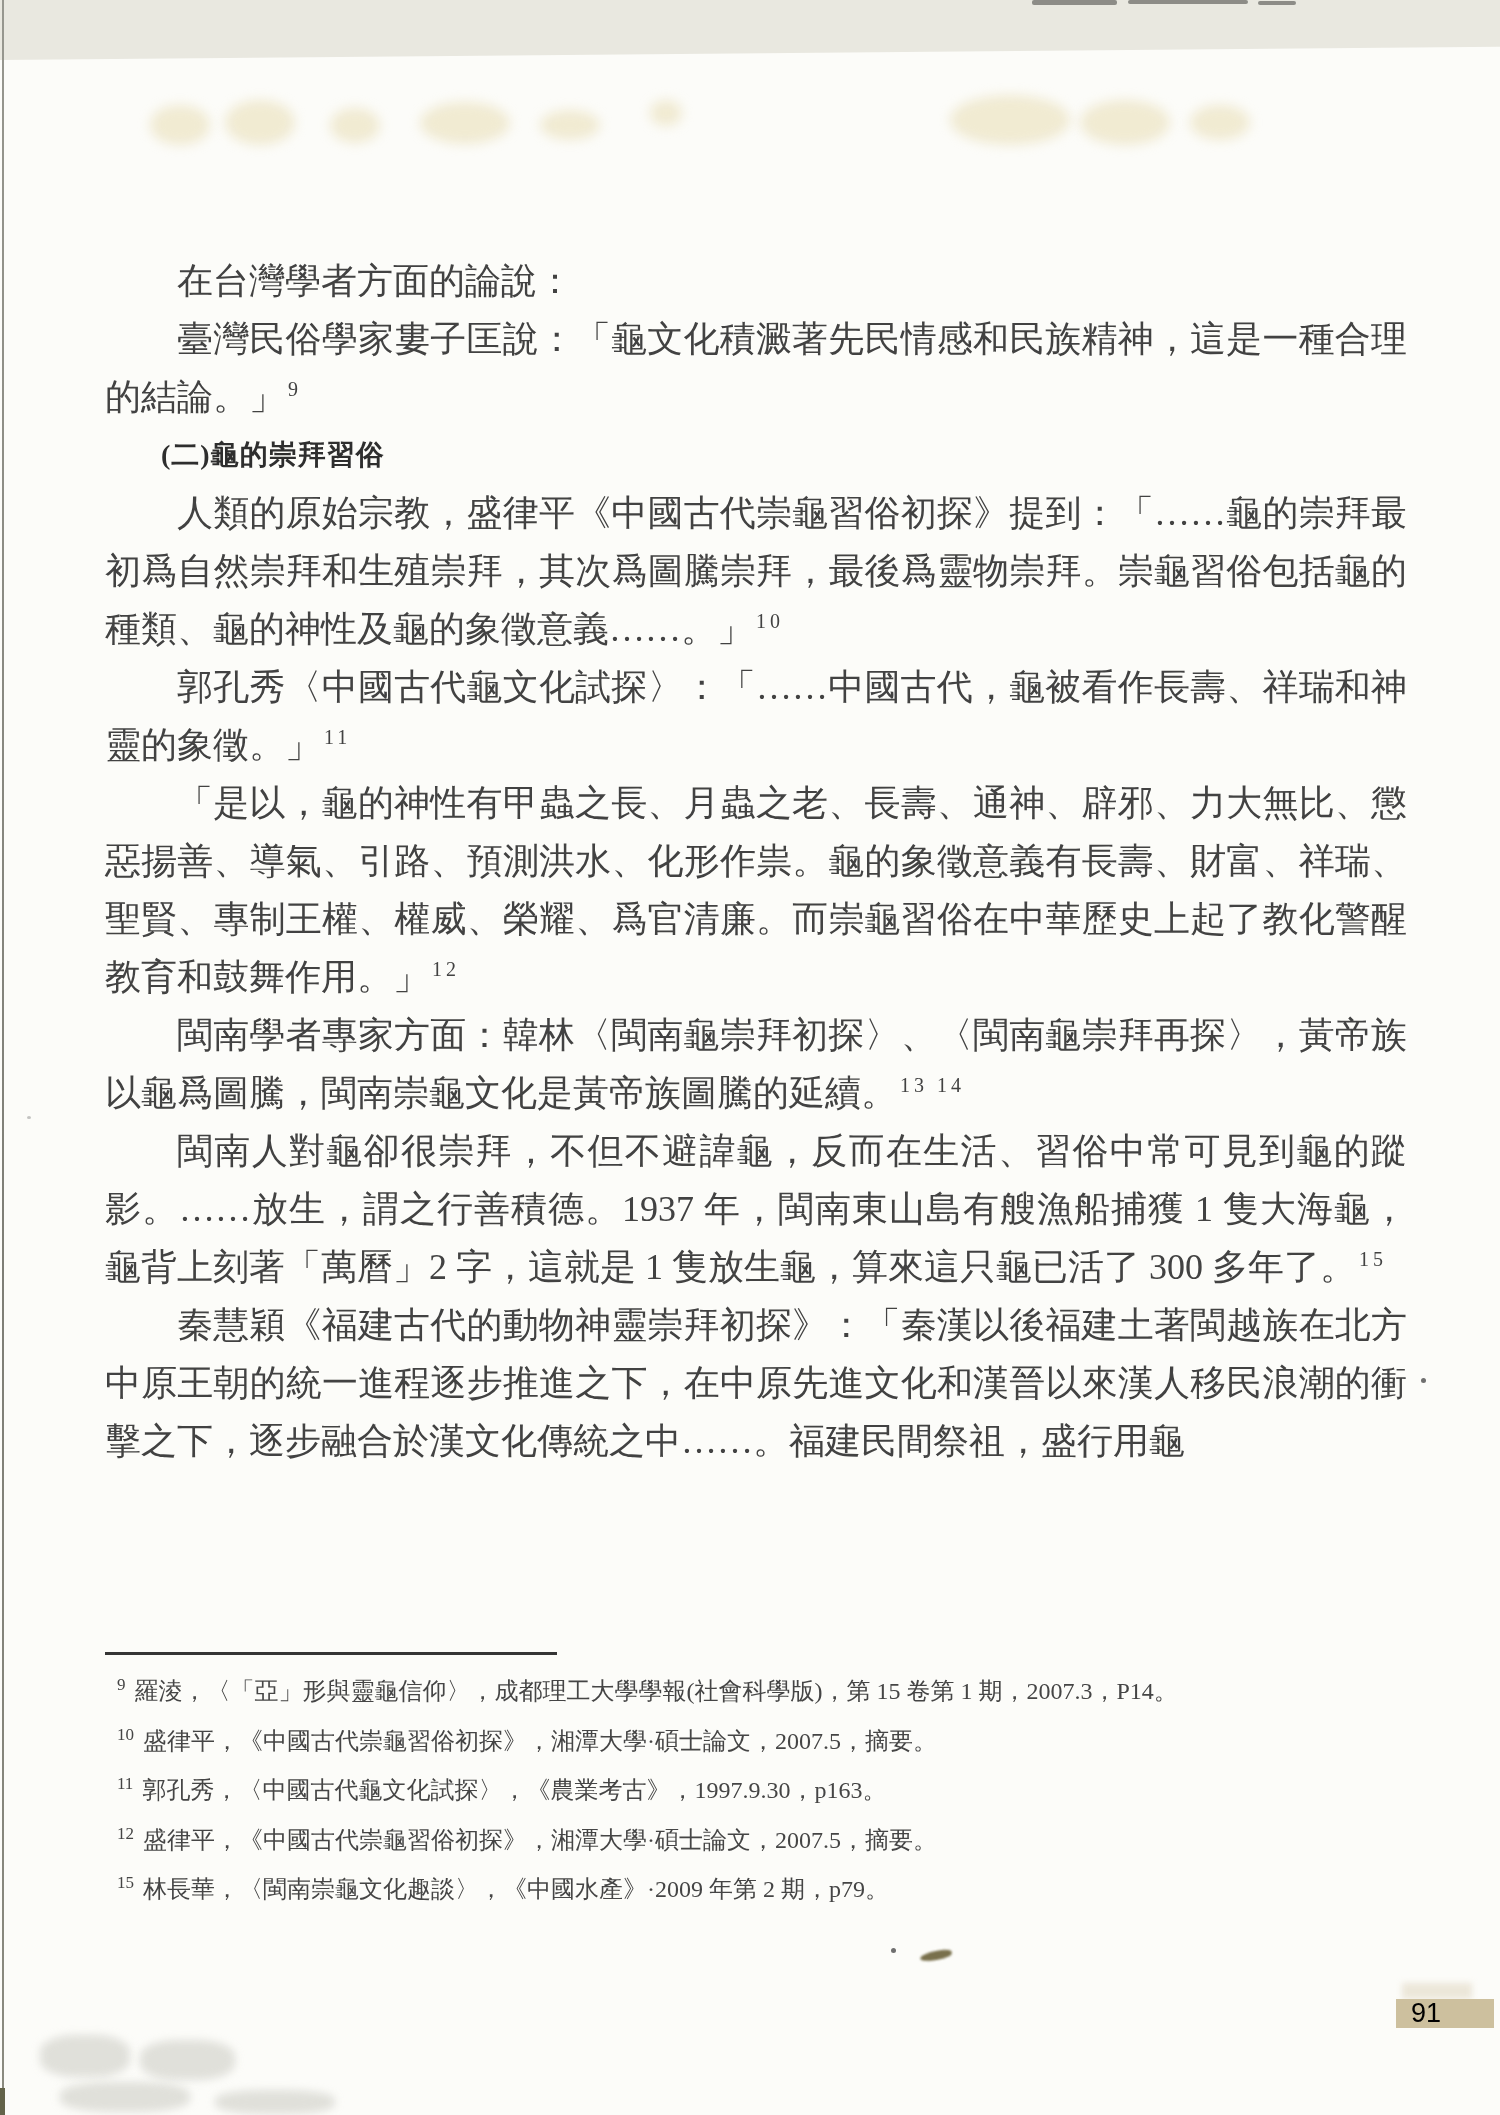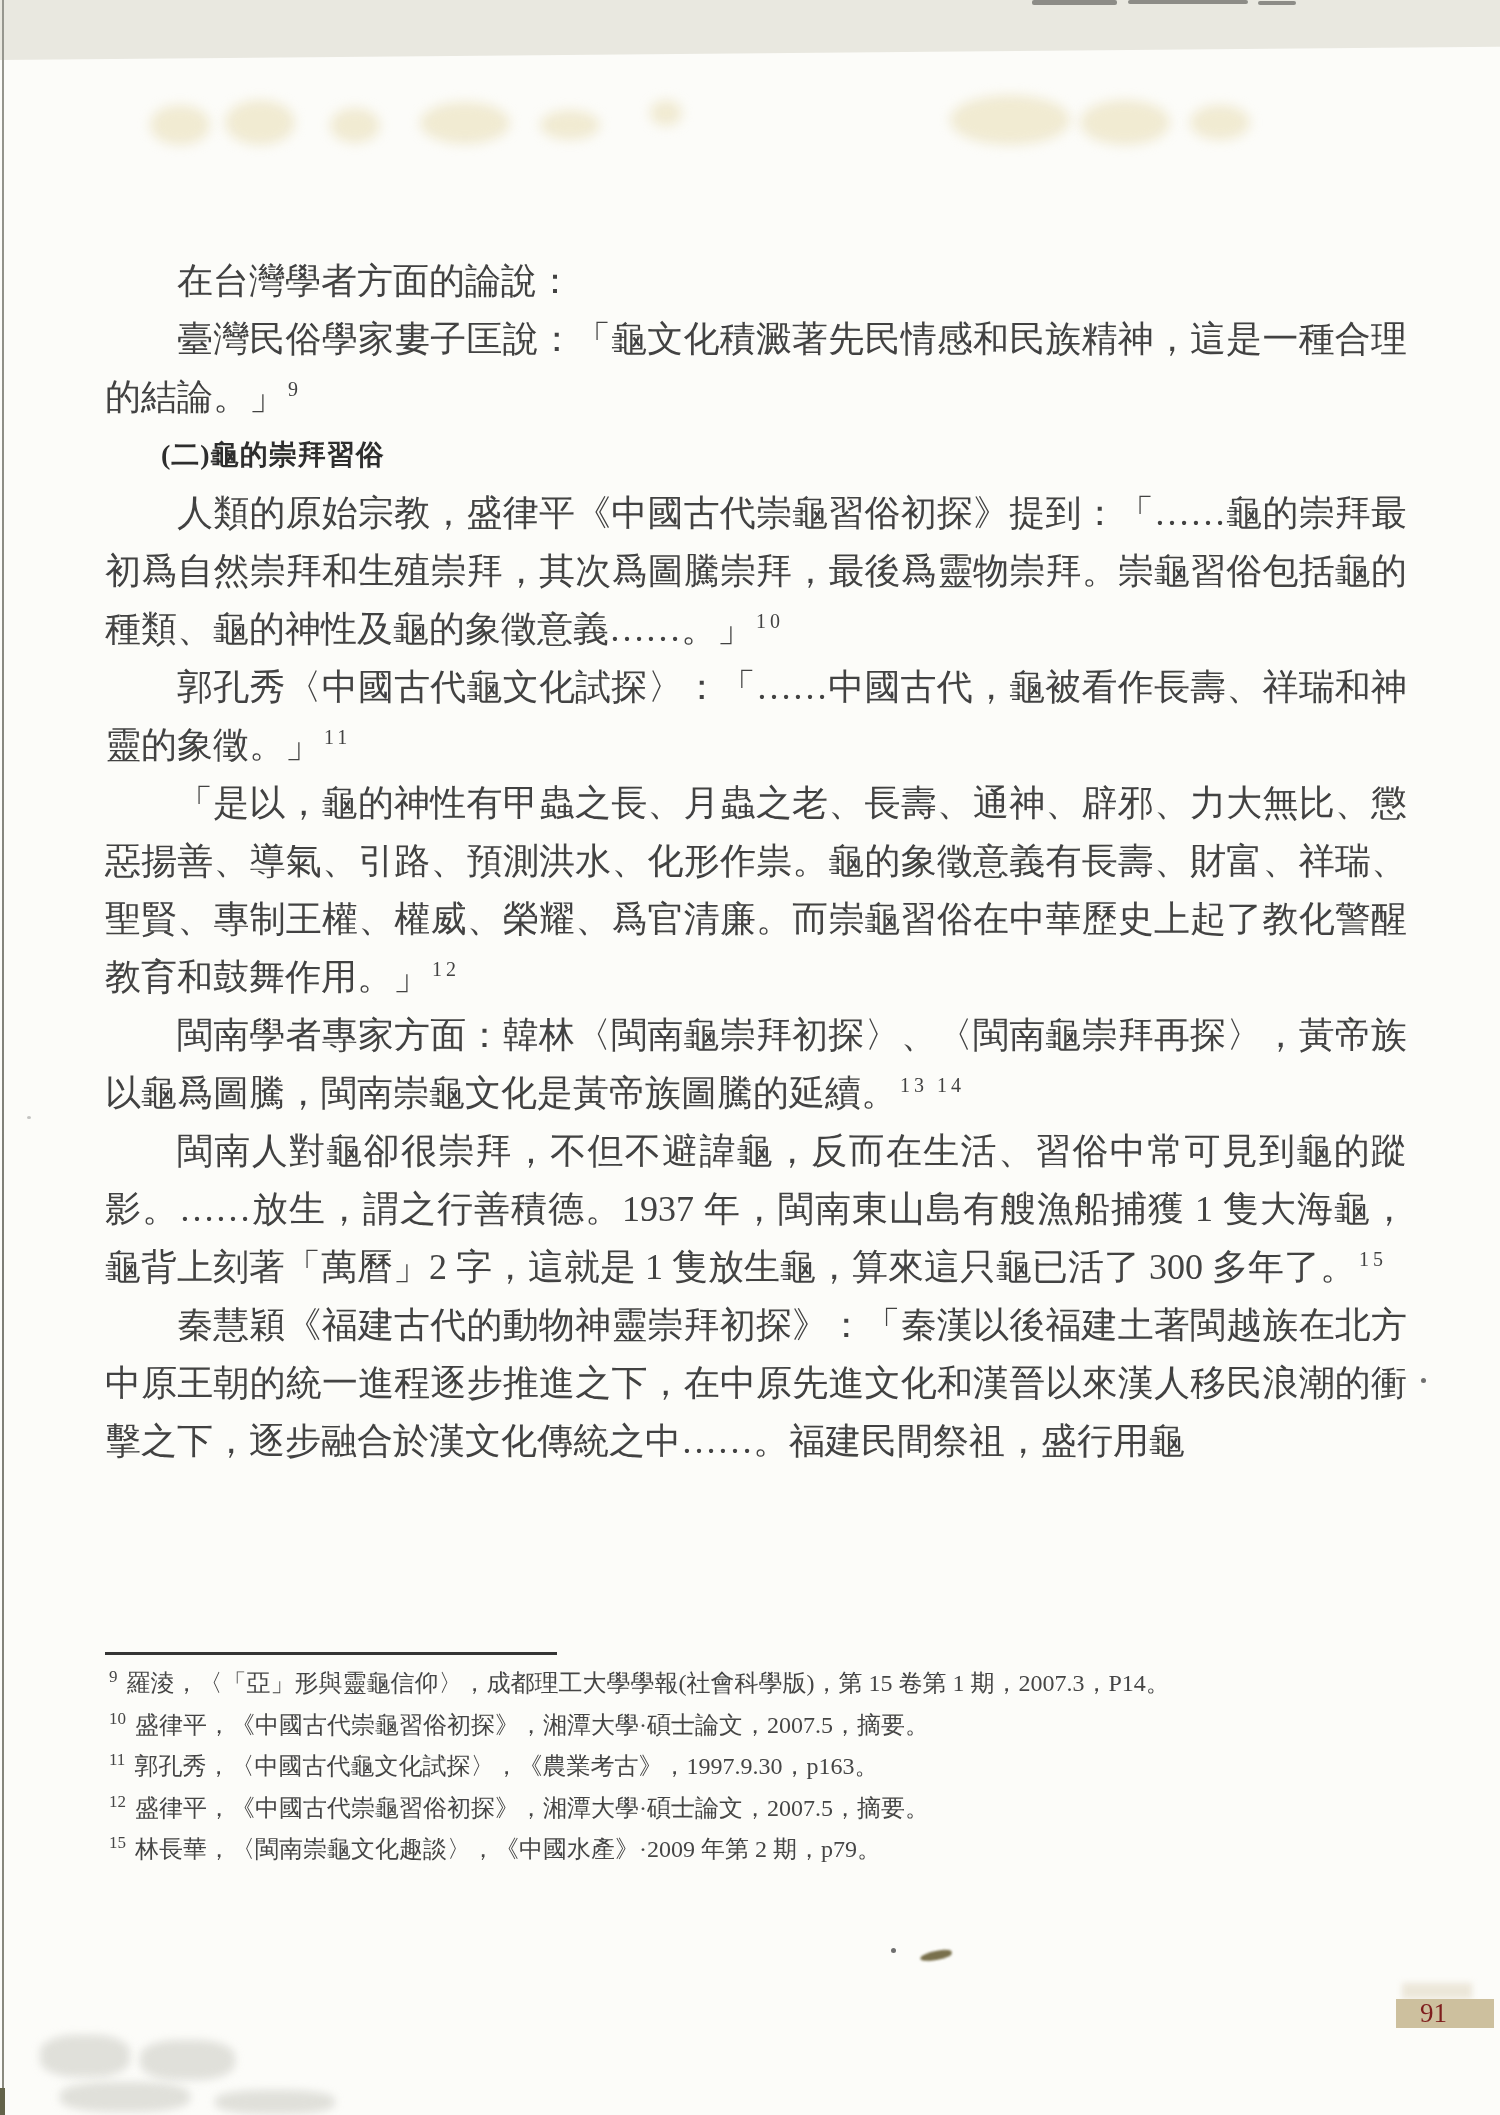--- a/index.html
+++ b/index.html
@@ -31,30 +31,30 @@
     margin:0;text-indent:0;font-weight:bold;font-size:28px;
     line-height:58px;color:#2e2e2e;letter-spacing:1px;
   }
   .note{vertical-align:super;font-size:20px;line-height:0;margin-left:3px;letter-spacing:4px;}
   
   .fn-rule{position:absolute;left:105px;top:1652px;width:452px;height:3px;background:#353535;}
   .footnotes{
     position:absolute;left:105px;top:1661px;width:1302px;
     font-size:24px;line-height:37.5px;color:#454545;text-align:left;
   }
-  .footnote{margin:4px;}
+  .footnote{margin:12px;}
   .fn-num{vertical-align:super;font-size:17px;line-height:0;margin-right:9px;}
   
   .page-badge{
     position:absolute;left:1396px;top:1999px;width:98px;height:29px;
     background:#cdc09e;
   }
   .page-badge span{
-    display:block;padding-left:24px;font-family:Liberation Serif, serif;
-    font-size:27px;line-height:29px;color:#7f1d1d;
+    display:block;padding-left:15px;font-family:Liberation Sans, sans-serif;
+    font-size:27px;line-height:29px;color:#000000;
   }
   .badge-halo{position:absolute;left:1402px;top:1983px;width:70px;height:16px;
     background:rgba(205,192,158,.35);filter:blur(3px);}
 </style>
 </head>
 <body>
 
 <div class="page">
 
   <div class="top-band"></div>

